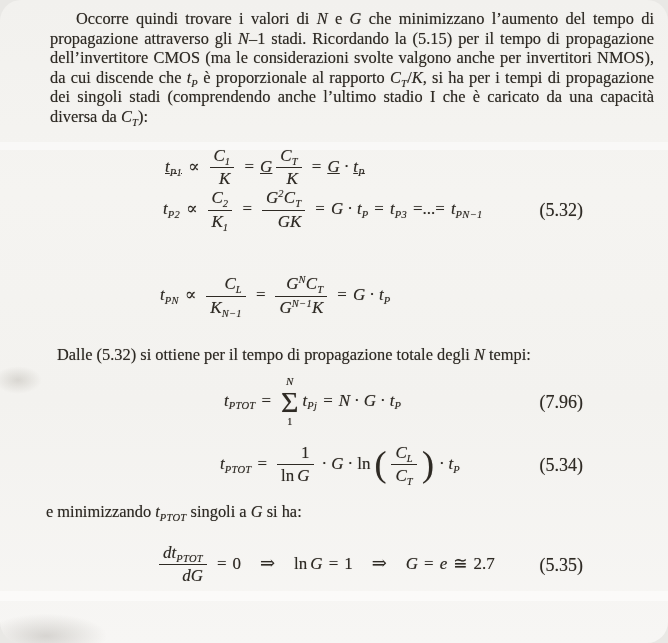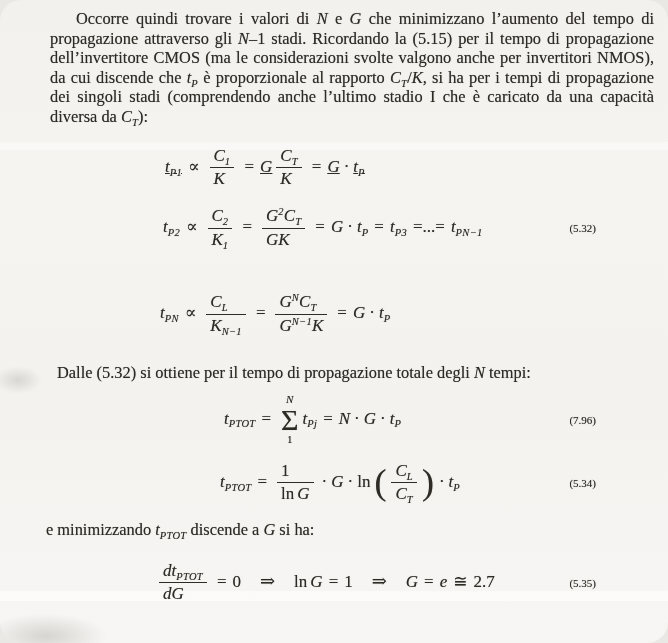--- a/index.html
+++ b/index.html
@@ -24,44 +24,44 @@
   .p2 { margin-top:27px; text-indent:7px; }
   .p3 { margin-top:16px; text-indent:7px; }
   .p4 { margin-top:16px; margin-left:46px; width:608px; }
 
   i { font-style:italic; }
   sub.s { font-size:10.5px; font-style:italic; line-height:0; vertical-align:-3.5px; letter-spacing:0.3px; }
   sup.s { font-size:10.5px; font-style:italic; line-height:0; vertical-align:6.5px; letter-spacing:0.3px; }
 
   .eq { position:relative; white-space:nowrap; font-size:17px; }
   .eq1 { margin-top:20px; margin-left:165px;text-decoration:underline; }
-  .eq2 { margin-top:18px; margin-left:163px; }
+  .eq2 { margin-left:163px; }
   .eq3 { margin-top:44px; margin-left:160px; }
   .eq4 { margin-top:11px; margin-left:224px; }
   .eq5 { margin-top:15px; margin-left:220px; }
   .eq6 { margin-top:22px;  margin-left:155px; }
 
   .op { display:inline-block; margin:0 6px; }
   .cd { display:inline-block; margin:0 4px; }
   .arr { display:inline-block; margin:0 19px; font-size:18px; }
   .lnr { margin-right:3px; }
 
-  .frac { display:inline-block; vertical-align:middle; text-align:left; margin:0 4px; }
+  .frac { display:inline-block; vertical-align:middle; text-align:right; margin:0 4px; }
   .fr-n { display:block; padding:0 4px 2px; line-height:1.1; }
   .fr-d { display:block; border-top:1.4px solid #2e2a24; padding:2px 4px 0; line-height:1.1; }
 
   .sum { display:inline-block; vertical-align:middle; text-align:center; margin:0 4px; }
   .sum-t, .sum-b { display:block; font-size:11px; line-height:1.2; }
   .sum-s { display:block; font-size:30px; line-height:0.9; font-style:normal; }
 
   .bp { display:inline-block; vertical-align:middle; font-size:36px; font-style:normal;
         transform:scaleY(1.02); margin:0 1px; line-height:0.8; }
 
-  .lbl { position:absolute; right:72px; top:50%; transform:translateY(-50%);
-         font-style:normal; font-size:11px; }
+  .lbl { position:absolute; right:85px; top:50%; transform:translateY(-50%);
+         font-style:normal; font-size:18px; }
 </style>
 </head>
 <body>
 
 <div class="page">
 
   <div class="artifact band-a"></div>
   <div class="artifact band-b"></div>
   <div class="artifact smudge-a"></div>
   <div class="artifact smudge-b"></div>
@@ -74,17 +74,17 @@
 
   <div class="eq eq3"><i>t</i><sub class="s">PN</sub><span class="op">∝</span><span class="frac"><span class="fr-n"><i>C</i><sub class="s">L</sub></span><span class="fr-d"><i>K</i><sub class="s">N−1</sub></span></span><span class="op">=</span><span class="frac"><span class="fr-n"><i>G</i><sup class="s">N</sup><i>C</i><sub class="s">T</sub></span><span class="fr-d"><i>G</i><sup class="s">N−1</sup><i>K</i></span></span><span class="op">=</span><i>G</i><span class="cd">·</span><i>t</i><sub class="s">P</sub></div>
 
   <p class="body p2"><span>Dalle (5.32) si ottiene per il tempo di propagazione totale degli </span><i>N</i><span> tempi:</span></p>
 
   <div class="eq eq4"><i>t</i><sub class="s">PTOT</sub><span class="op">=</span><span class="sum"><span class="sum-t"><i>N</i></span><span class="sum-s">Σ</span><span class="sum-b">1</span></span><i>t</i><sub class="s">Pj</sub><span class="op">=</span><i>N</i><span class="cd">·</span><i>G</i><span class="cd">·</span><i>t</i><sub class="s">P</sub><span class="lbl">(7.96)</span></div>
 
 
   <div class="eq eq5"><i>t</i><sub class="s">PTOT</sub><span class="op">=</span><span class="frac"><span class="fr-n">1</span><span class="fr-d"><span class="lnr">ln</span><i>G</i></span></span><span class="cd">·</span><i>G</i><span class="cd">·</span><span class="lnr">ln</span><span class="bp">(</span><span class="frac"><span class="fr-n"><i>C</i><sub class="s">L</sub></span><span class="fr-d"><i>C</i><sub class="s">T</sub></span></span><span class="bp">)</span><span class="cd">·</span><i>t</i><sub class="s">P</sub><span class="lbl">(5.34)</span></div>
 
-  <p class="body p4"><span>e minimizzando </span><i>t</i><sub class="s">PTOT</sub><span> discende a </span><i>G</i><span> si ha:</span></p>
+  <p class="body p4"><span>e minimizzando </span><i>t</i><sub class="s">PTOT</sub><span> singoli a </span><i>G</i><span> si ha:</span></p>
 
   <div class="eq eq6"><span class="frac"><span class="fr-n"><i>d</i><i>t</i><sub class="s">PTOT</sub></span><span class="fr-d"><i>d</i><i>G</i></span></span><span class="op">=</span><span>0</span><span class="arr">⇒</span><span class="lnr">ln</span><i>G</i><span class="op">=</span><span>1</span><span class="arr">⇒</span><i>G</i><span class="op">=</span><i>e</i><span class="op">≅</span><span>2.7</span><span class="lbl">(5.35)</span></div>
 
 </div>
 
 </body></html>

